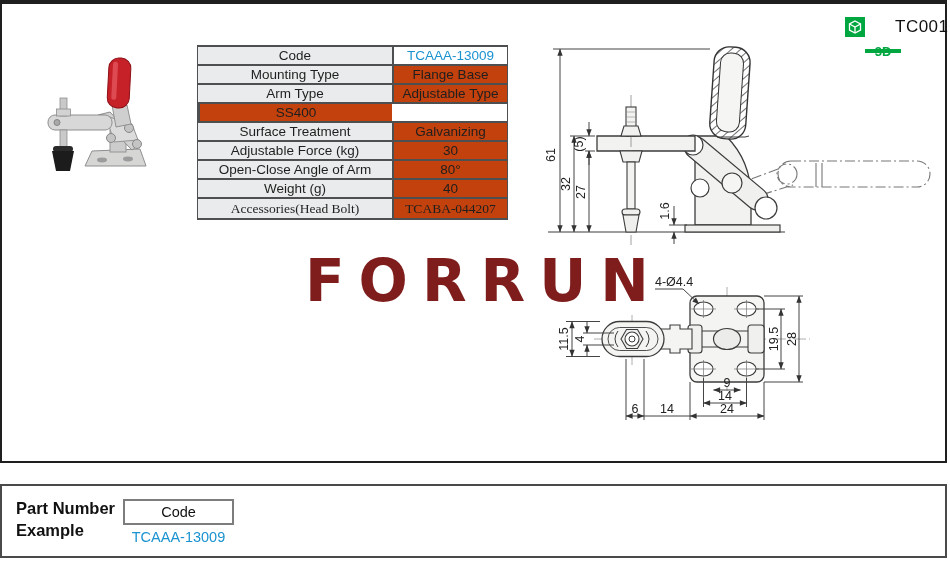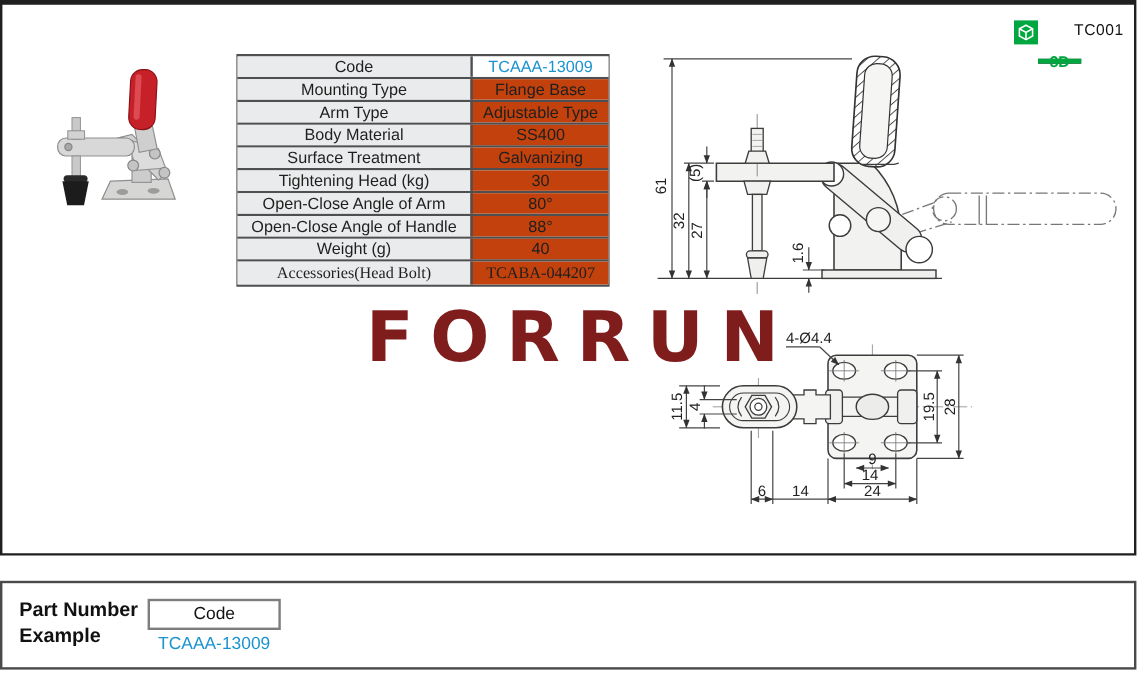--- a/index.html
+++ b/index.html
@@ -27,21 +27,21 @@
   .photo-svg   { position:absolute; left:38px;  top:50px;  z-index:1; }
   .side-svg    { position:absolute; left:543px; top:33px;  z-index:1; }
   .topview-svg { position:absolute; left:550px; top:265px; z-index:1; }
   svg text.dim { font-family:"Liberation Sans",sans-serif; font-size:12.5px; fill:#222; }
 
   
   .badge-3d { position:absolute; left:843px; top:13px; display:flex; align-items:stretch; height:20px; z-index:2; cursor:pointer; }
   .badge-3d .icon-box { width:20px; height:20px; background:#00a63f; display:flex; align-items:center; justify-content:center; }
   .badge-3d .label-box { width:36px; border:2px solid #00a63f; background:#000000; color:#00a63f;
     font-weight:bold; font-size:13px; display:flex; align-items:center; justify-content:center;margin-top:32px; }
-  .page-code { position:absolute; left:893px; top:13px; font-size:13px; color:#111; letter-spacing:0.5px; z-index:2; }
+  .page-code { position:absolute; left:893px; top:13px; font-size:17px; color:#111; letter-spacing:0.5px; z-index:2; }
 
   
   .pn-box { position:absolute; left:0; top:484px; width:947px; height:74px; border:2px solid #4a4a4a; background:#fff; }
   .pn-title { position:absolute; left:14px; top:11px; font-size:16.5px; font-weight:bold; color:#111; line-height:22px; }
   .pn-code-box { position:absolute; left:121px; top:13px; width:111px; height:26px; border:2px solid #7d7d7d;
     display:flex; align-items:center; justify-content:center; font-size:14.5px; color:#111; background:#fff; }
   .pn-code-value { position:absolute; left:121px; top:43px; width:111px; text-align:center;
     font-size:14.5px; color:#1b93d0; }
 </style>
 </head>
@@ -90,38 +90,33 @@
     </div>
     <div class="spec-row">
       <div class="cell lbl">Mounting Type</div>
       <div class="cell val">Flange Base</div>
     </div>
     <div class="spec-row">
       <div class="cell lbl">Arm Type</div>
       <div class="cell val">Adjustable Type</div>
     </div>
     <div class="spec-row">
-      <div class="cell lbl">Body Material</div>
       <div class="cell val">SS400</div>
     </div>
     <div class="spec-row">
       <div class="cell lbl">Surface Treatment</div>
       <div class="cell val">Galvanizing</div>
     </div>
     <div class="spec-row">
-      <div class="cell lbl">Tightening Head (kg)</div>
+      <div class="cell lbl">Adjustable Force (kg)</div>
       <div class="cell val">30</div>
     </div>
     <div class="spec-row">
       <div class="cell lbl">Open-Close Angle of Arm</div>
       <div class="cell val">80°</div>
-    </div>
-    <div class="spec-row">
-      <div class="cell lbl">Open-Close  Angle of Handle</div>
-      <div class="cell val">88°</div>
     </div>
     <div class="spec-row">
       <div class="cell lbl">Weight (g)</div>
       <div class="cell val">40</div>
     </div>
     <div class="spec-row">
       <div class="cell lbl">Accessories(Head Bolt)</div>
       <div class="cell val">TCABA-044207</div>
     </div>
   </div>

